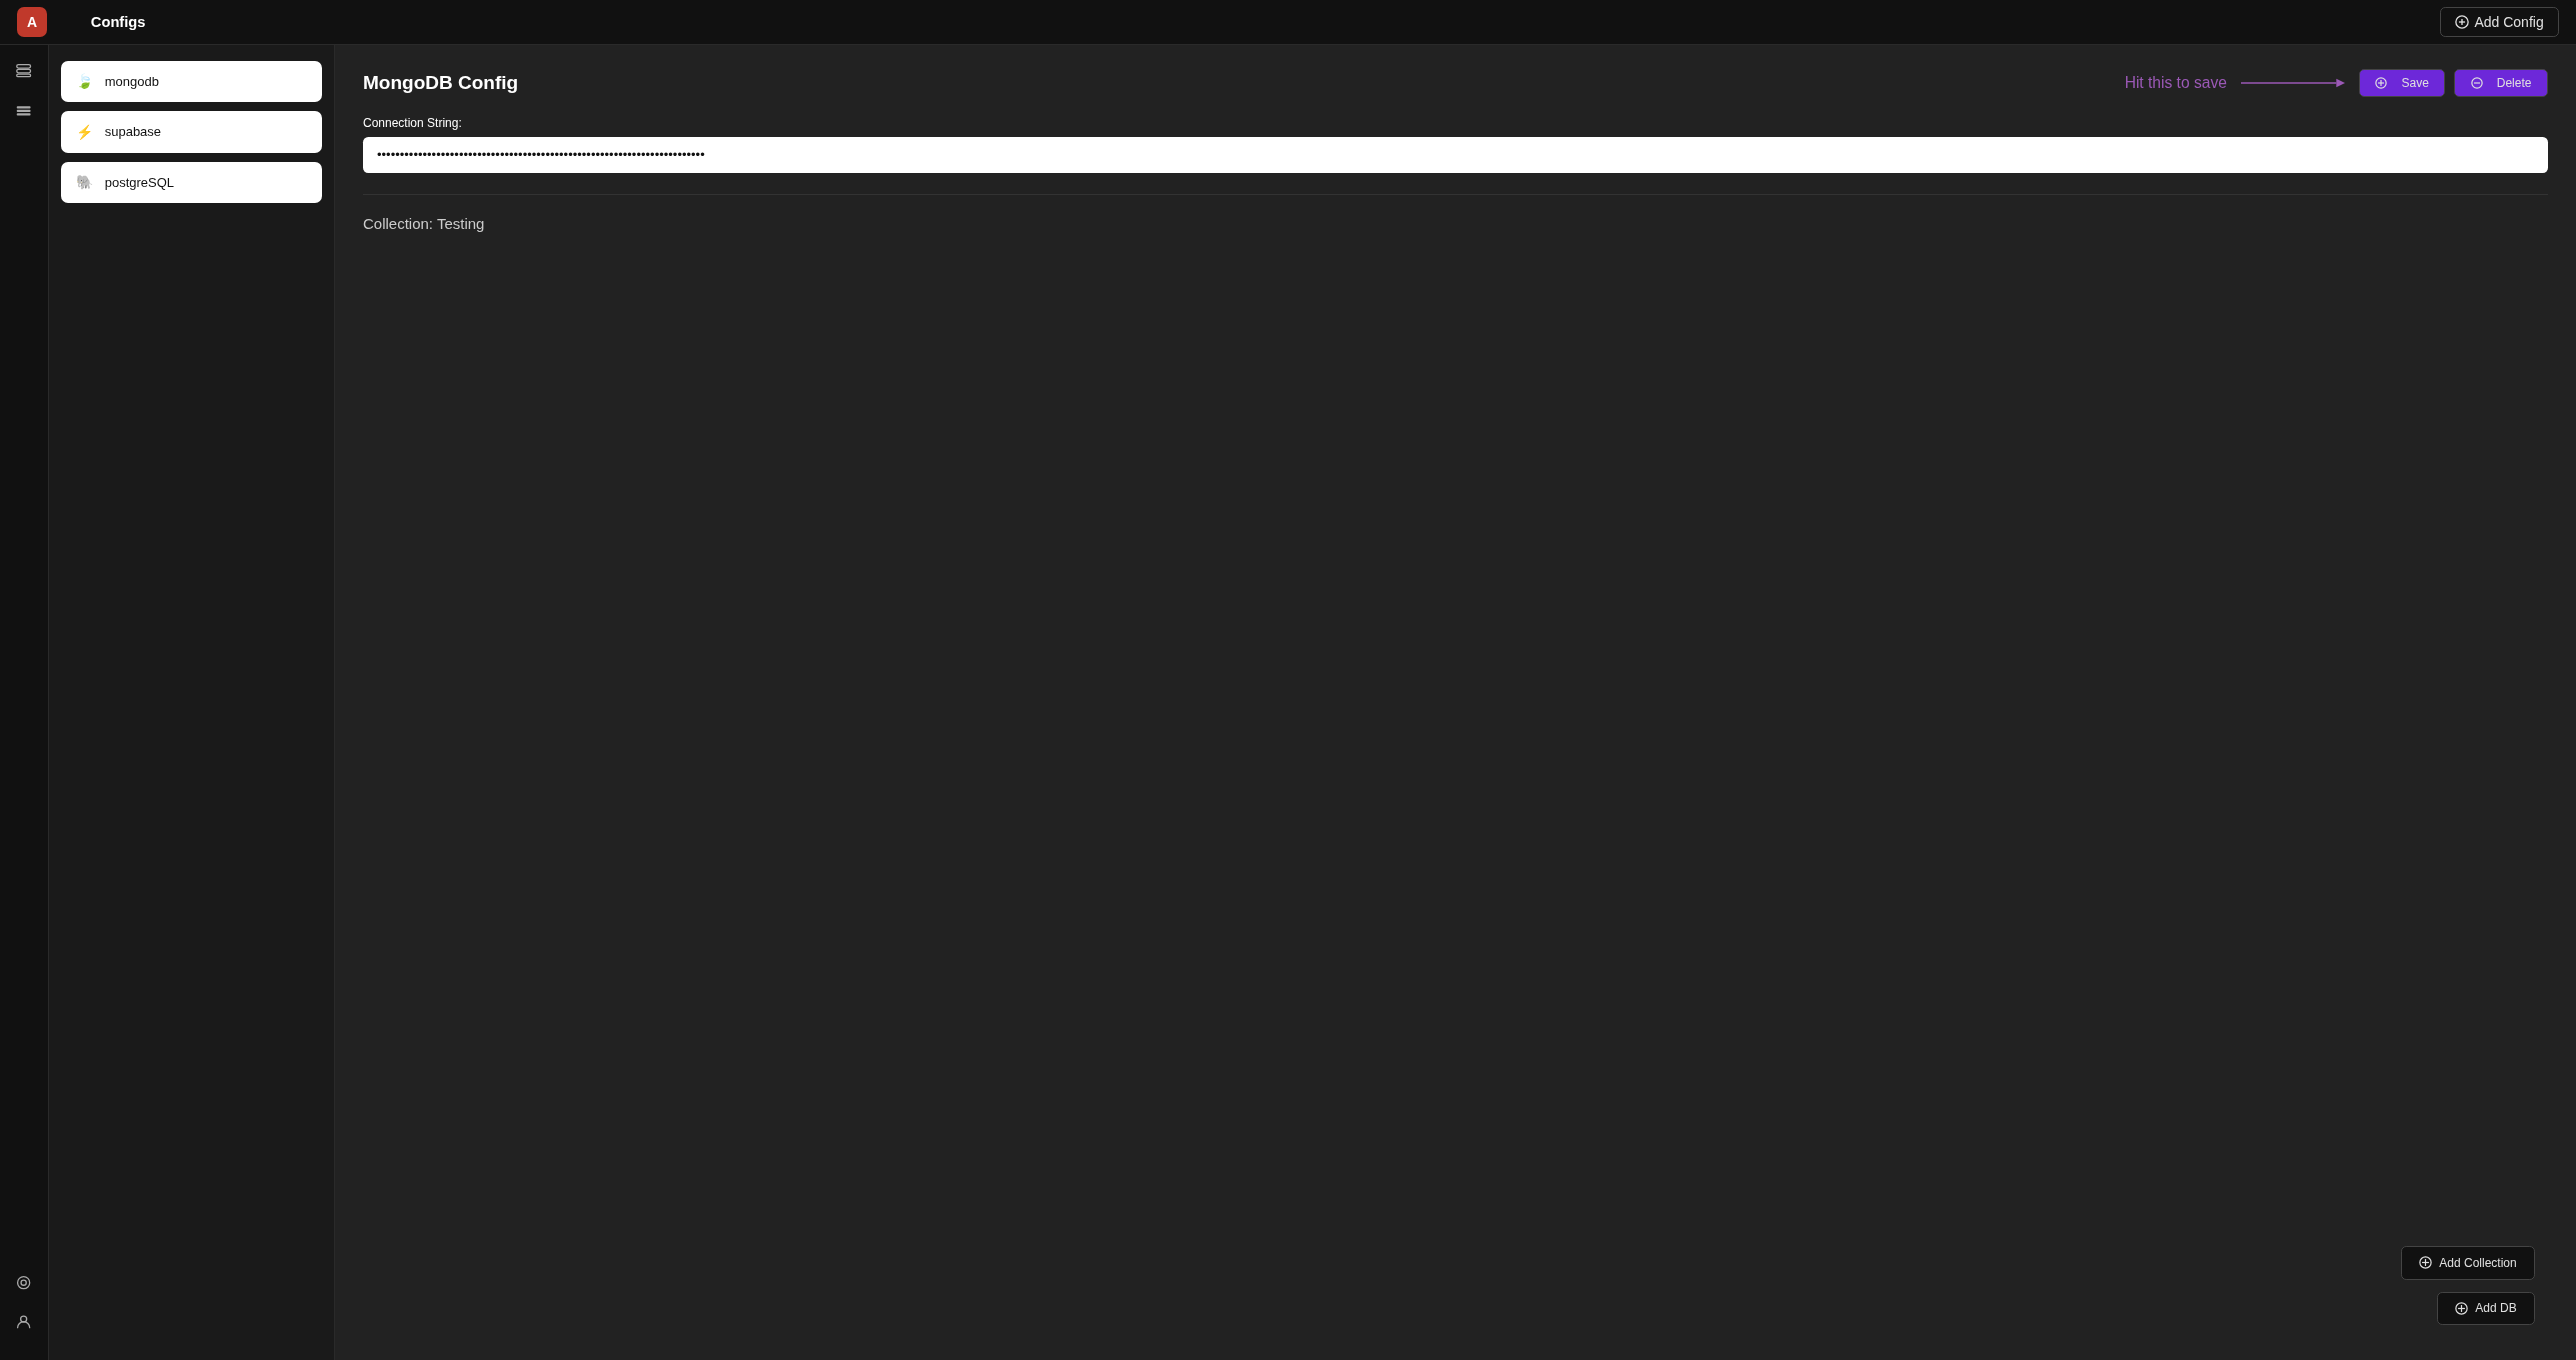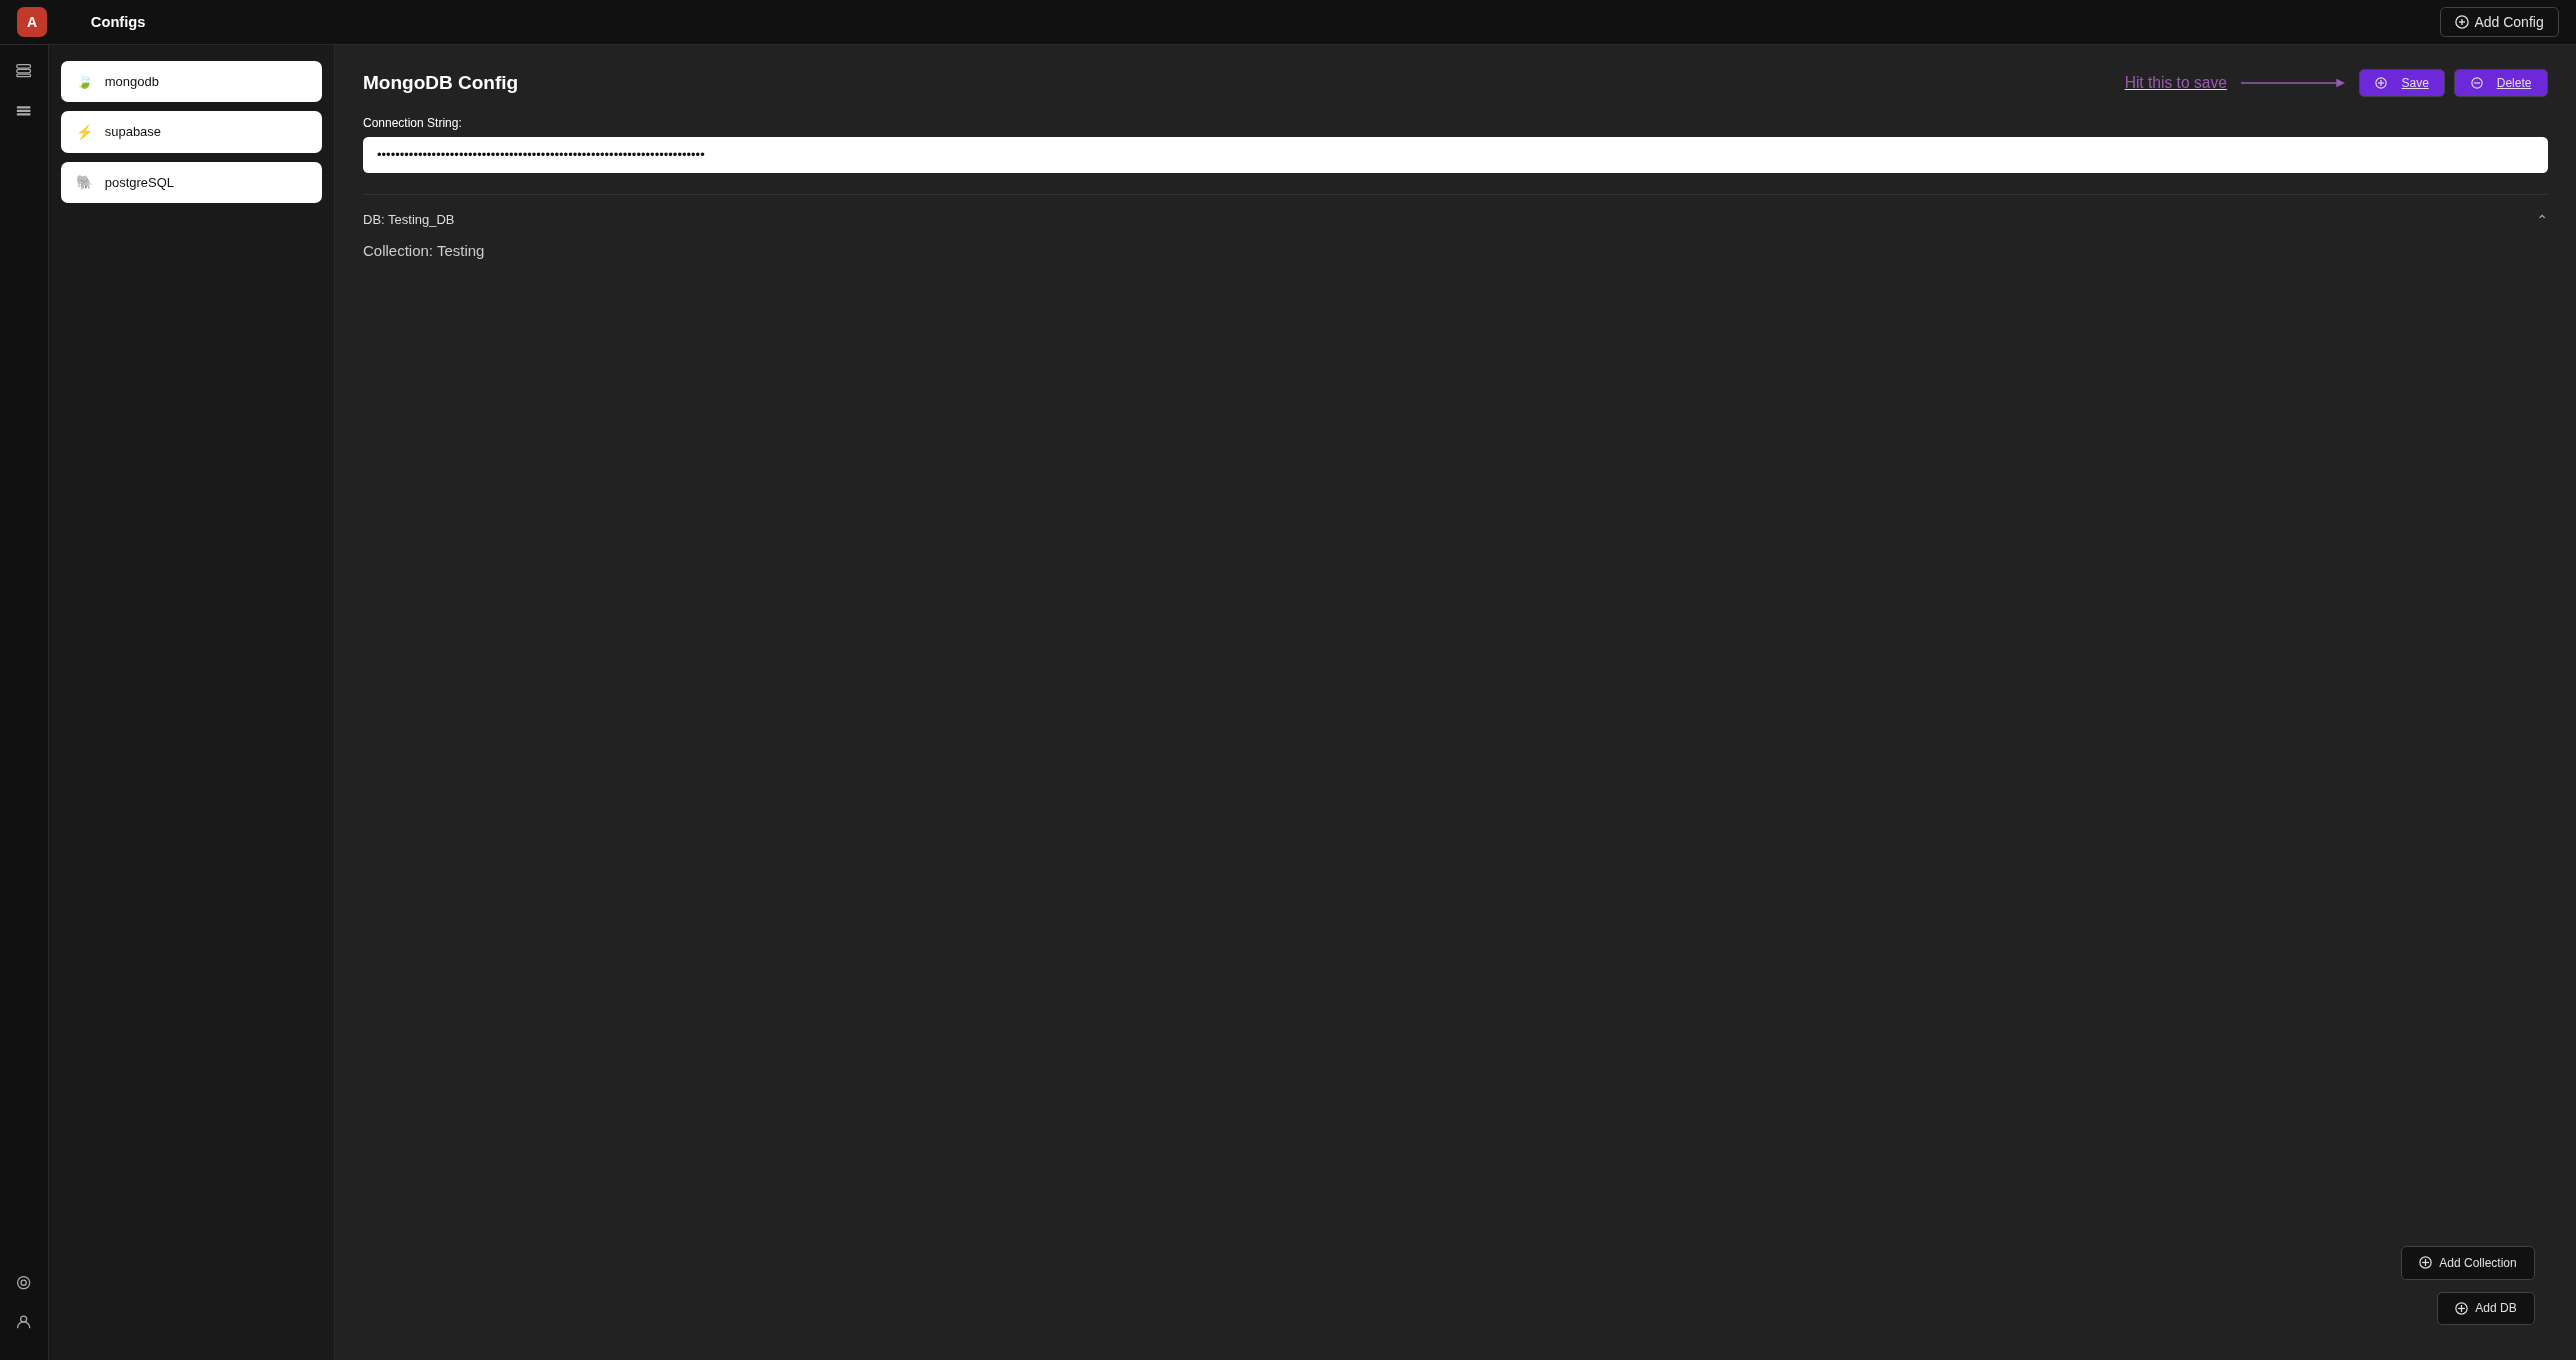--- a/index.html
+++ b/index.html
@@ -145,21 +145,20 @@
     }
     .content-title {
       color: #fff;
       font-size: 19px;
       font-weight: 600;
     }
     .header-right {
       display: flex;
       align-items: center;
       gap: 14px;
-      text-decoration: underline;
     }
     .hint-text {
       color: #9b59b6;
       font-size: 15.6px;
       font-style: normal;
     }
     .arrow-line {
       display: flex;
       align-items: center;
     }
@@ -360,24 +359,20 @@
         </div>
       </div>
     </div>
 
     
     <div class="field-label">Connection String:</div>
     <input type="password" class="connection-input" value="••••••••••••••••••••••••••••••••••••••••••••••••••••••••••••••••••••••••" style="">
 
     
     <div class="db-section">
-      <div class="db-header">
-        <span class="db-header-title">DB: Testing_DB</span>
-        <span class="chevron-icon">⌃</span>
-      </div>
       <div class="collection-row">
         <span>Collection: Testing</span>
       </div>
     </div>
 
     
     <div class="bottom-right-btns">
       <button class="action-btn">
         <span class="icon-svg">
           <svg width="13" height="13" viewBox="0 0 15 15" fill="none">

